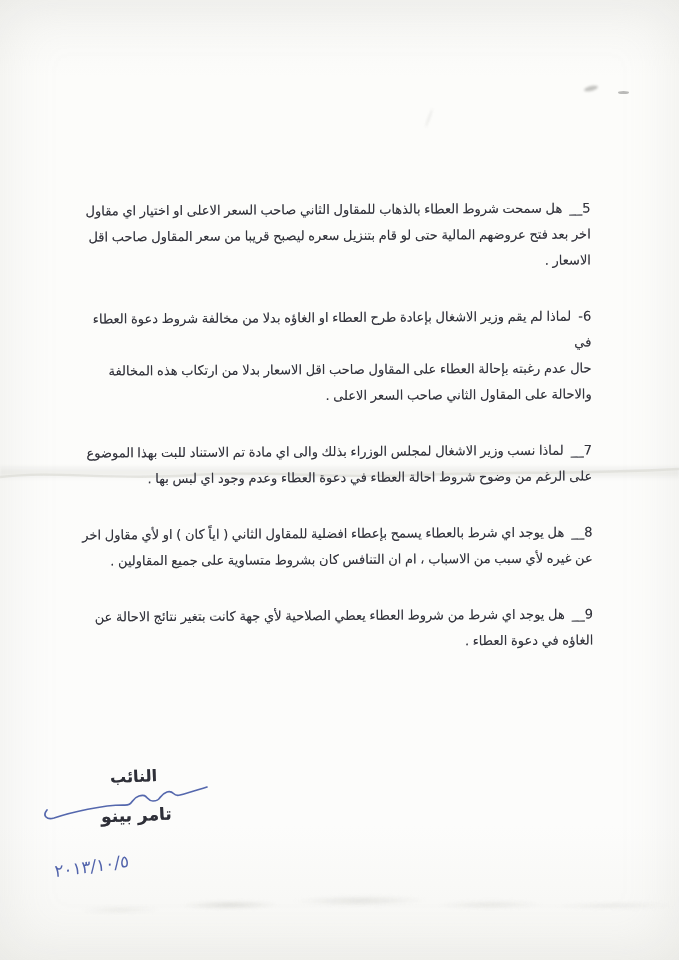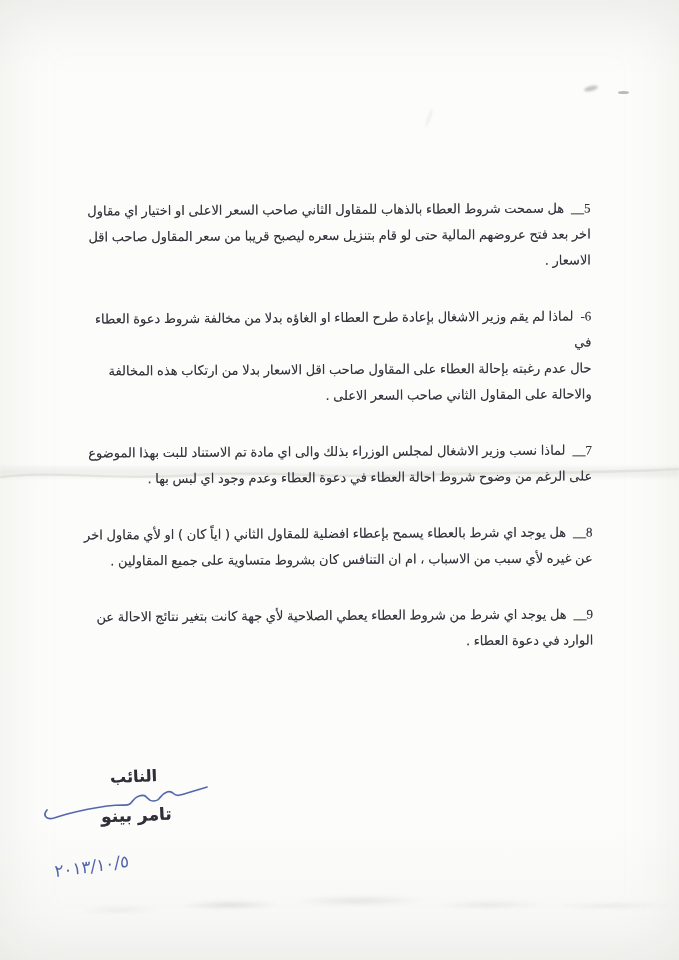--- a/index.html
+++ b/index.html
@@ -30,21 +30,20 @@
     font-size:13px;
     line-height:26px;
     color:#33343c;
     text-align:right;
     text-shadow:0 0 0.5px rgba(45,45,58,0.45);
     word-spacing:-0.5px;
   }
   .item .num{
     display:inline;
     margin-left:7px;
-    font-family:Liberation Serif, serif;
   }
   .item .txt{
     white-space:pre-line;
   }
   
   .sig-title{
     position:absolute;
     left:110px;top:767px;
     font-size:16px;font-weight:bold;
     color:#2e2f38;
@@ -140,21 +139,21 @@
 على الرغم من وضوح شروط احالة العطاء في دعوة العطاء وعدم وجود اي لبس بها .</span>
     </p>
 
     <p class="item">
       <span class="num">8__</span><span class="txt">هل يوجد اي شرط بالعطاء يسمح بإعطاء افضلية للمقاول الثاني ( اياً كان ) او لأي مقاول اخر
 عن غيره لأي سبب من الاسباب ، ام ان التنافس كان بشروط متساوية على جميع المقاولين .</span>
     </p>
 
     <p class="item">
       <span class="num">9__</span><span class="txt">هل يوجد اي شرط من شروط العطاء يعطي الصلاحية لأي جهة كانت بتغير نتائج الاحالة عن
-الوارد في دعوة العطاء .</span>
+الغاؤه في دعوة العطاء .</span>
     </p>
 
   </div>
 
   <div class="sig-title">النائب</div>
 
   <svg class="signature-svg" width="679" height="960">
     <path d="M 207 787
              C 197 790 188 793 180 795
              C 172 797 175 790 167 792

